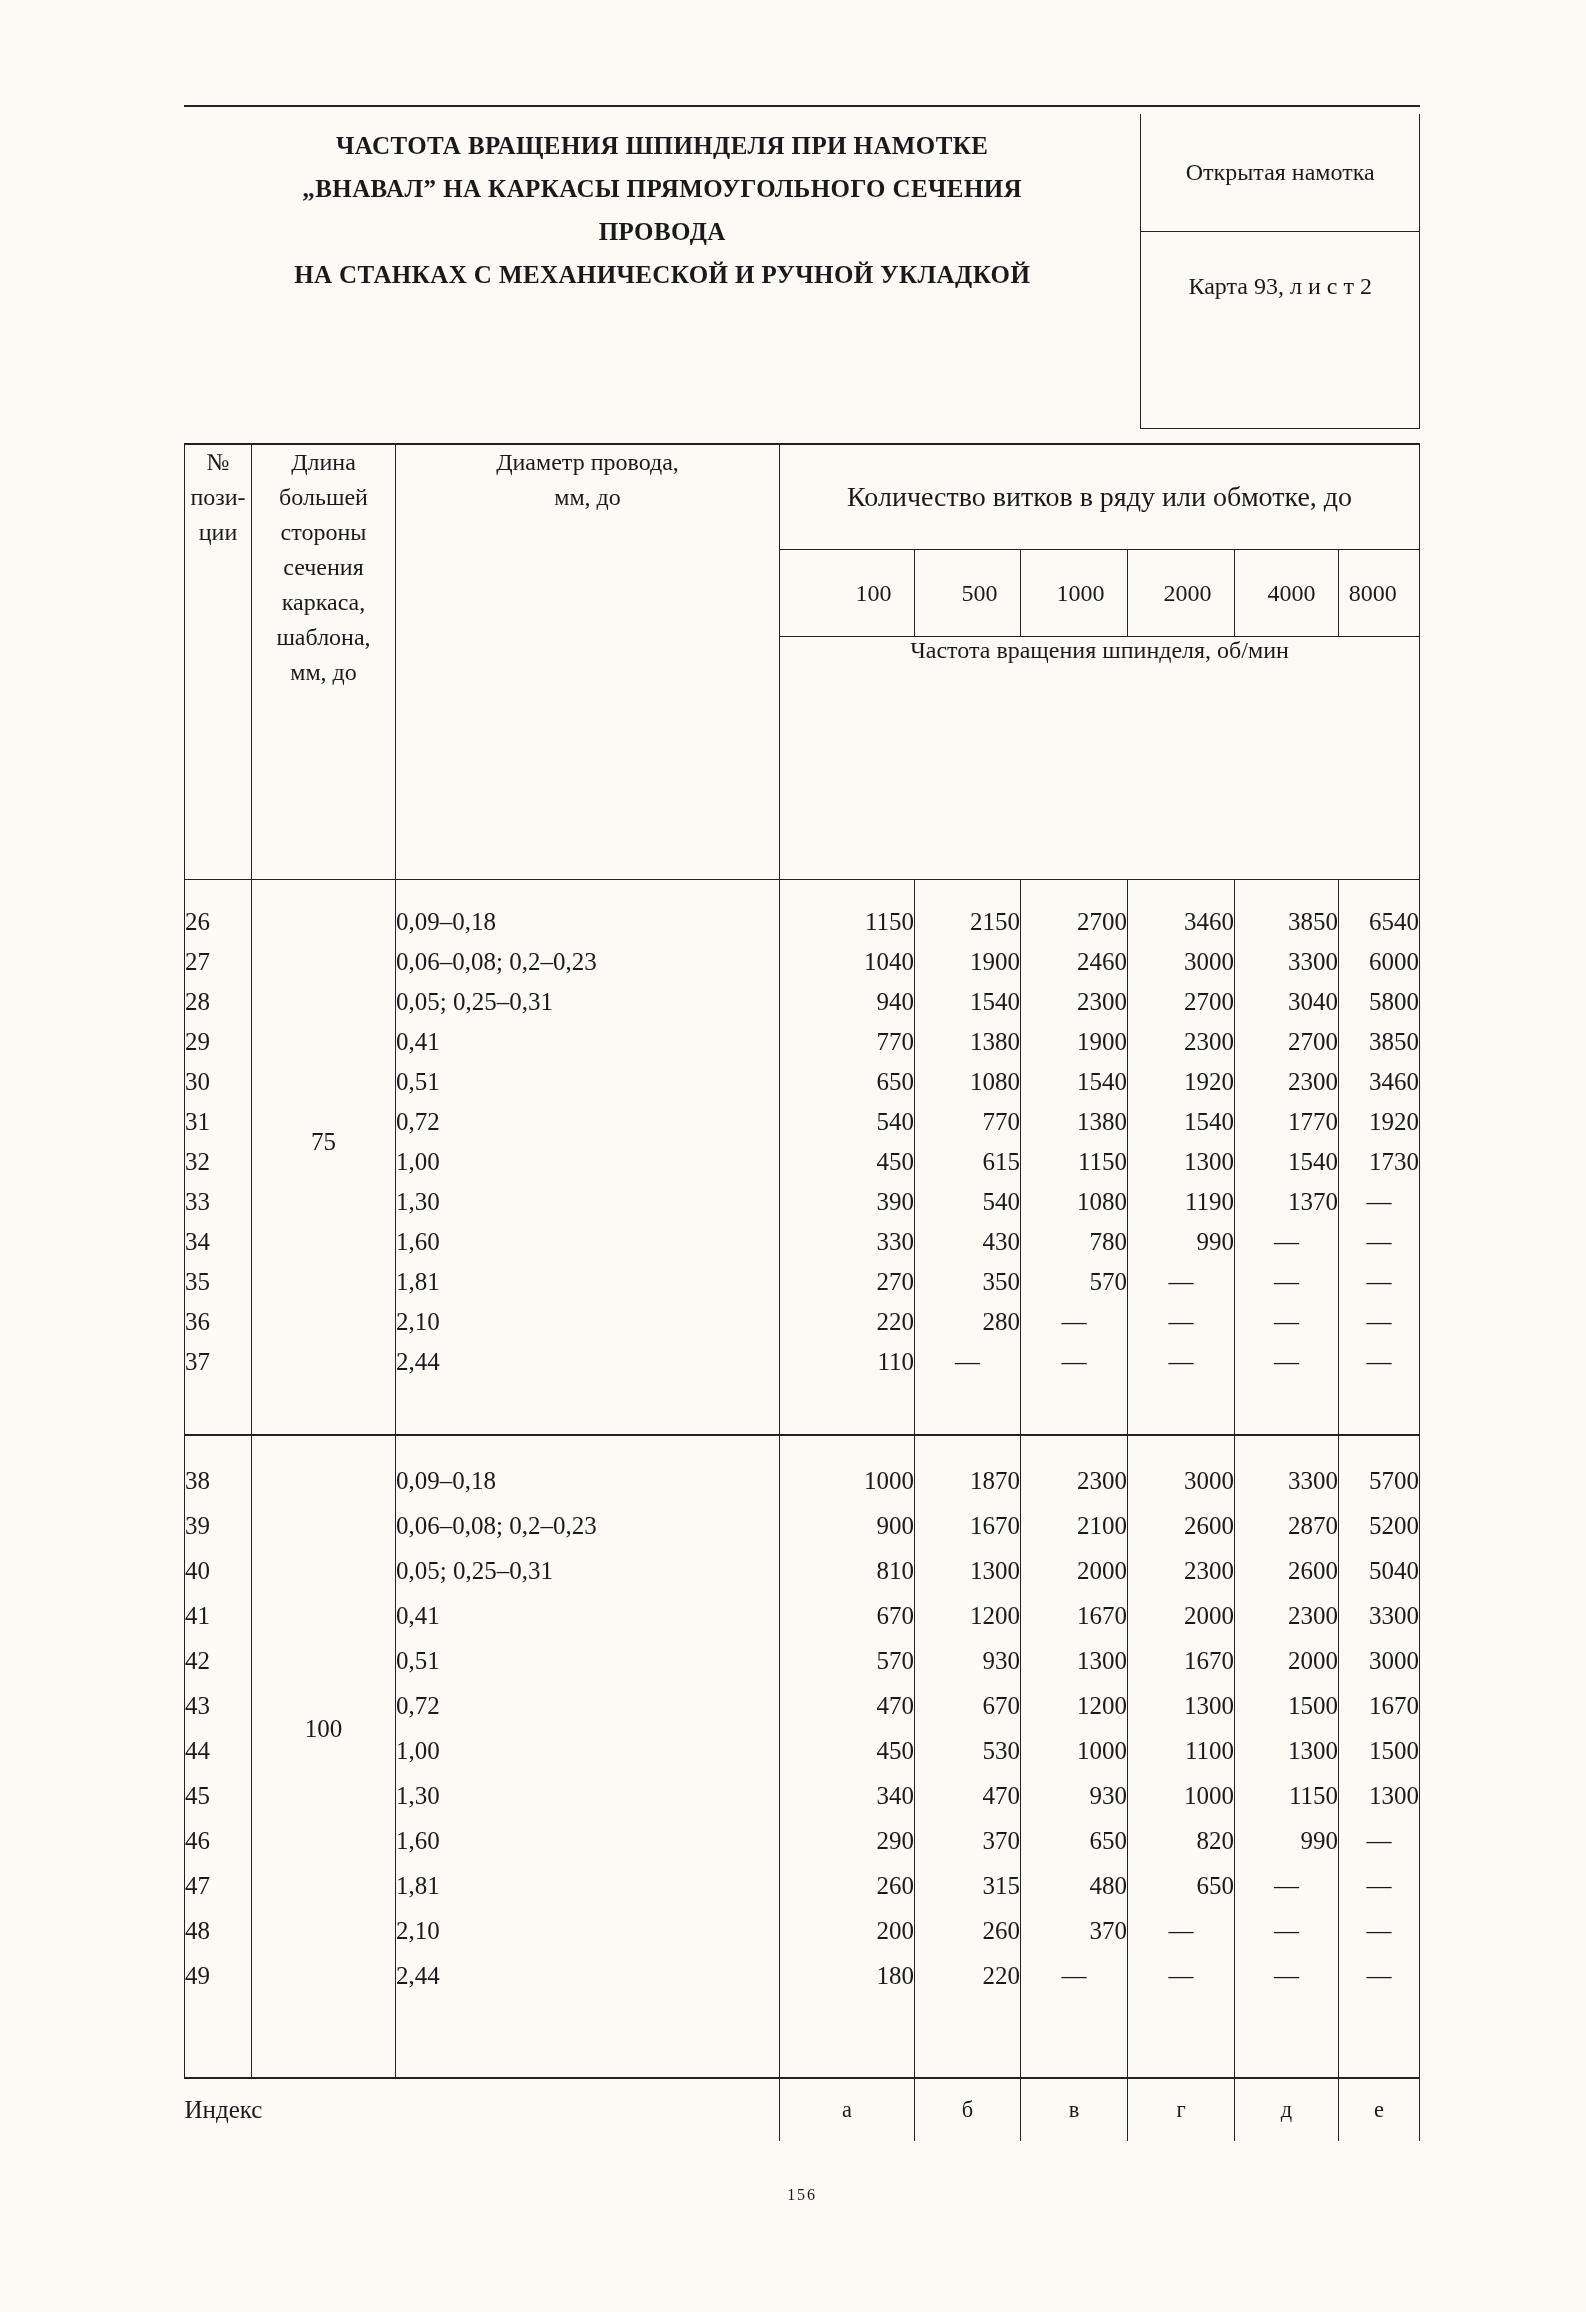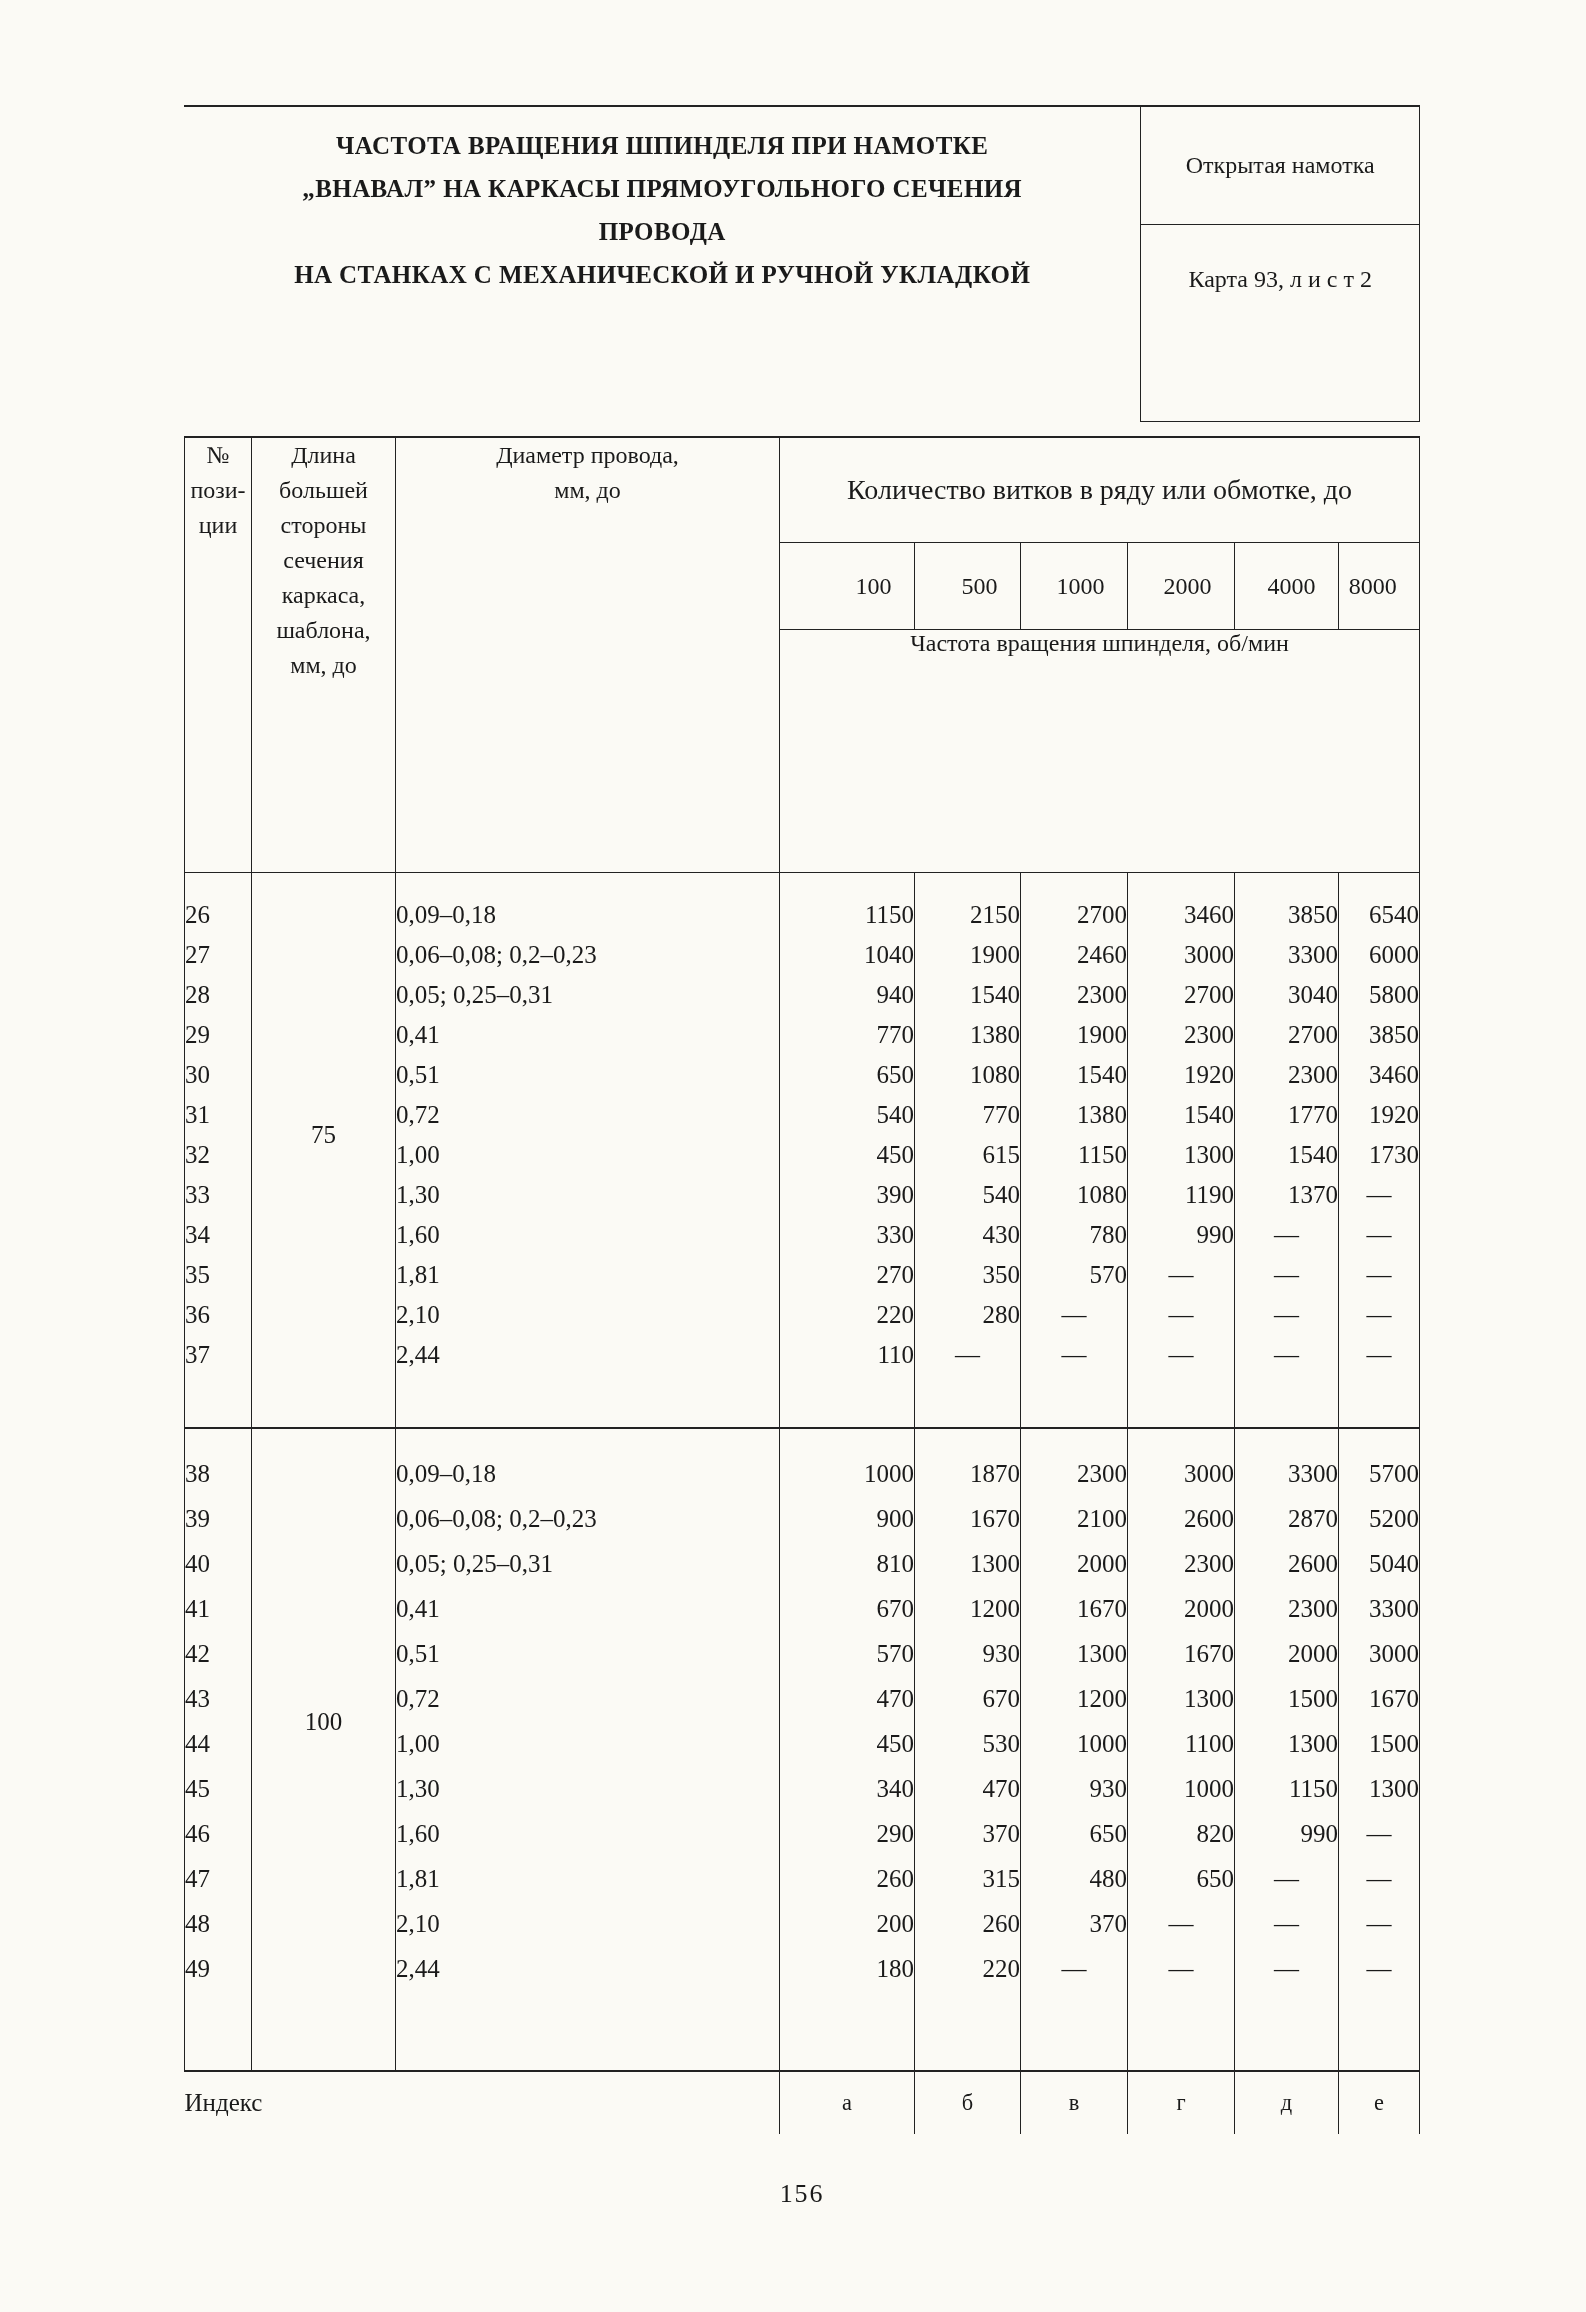--- a/index.html
+++ b/index.html
@@ -33,20 +33,21 @@
     line-height: 43px;
     letter-spacing: 0.4px;
   }
   .dh-right {
     width: 296px;
     border-left: 1.9px solid #222;
     border-right: 1.9px solid #222;
     border-bottom: 1.9px solid #222;
     display: flex;
     flex-direction: column;
+    margin-top: 7px;
   }
   .dh-top {
     height: 117px;
     border-bottom: 1.9px solid #222;
     display: flex;
     align-items: center;
     justify-content: center;
     font-size: 24px;
   }
   .dh-bottom {
@@ -128,21 +129,21 @@
     border-left: none !important;
     text-align: left;
     padding-left: 63px;
     font-size: 25px;
   }
   .f-letter { text-align: center; font-size: 22.4px; }
 
   .page-number {
     margin-top: 45px;
     text-align: center;
-    font-size: 26px;
+    font-size: 16px;
     letter-spacing: 1.9px;
   }
 </style>
 </head>
 <body>
 
 <div class="page">
   <div class="content">
 
     <div class="doc-header">

